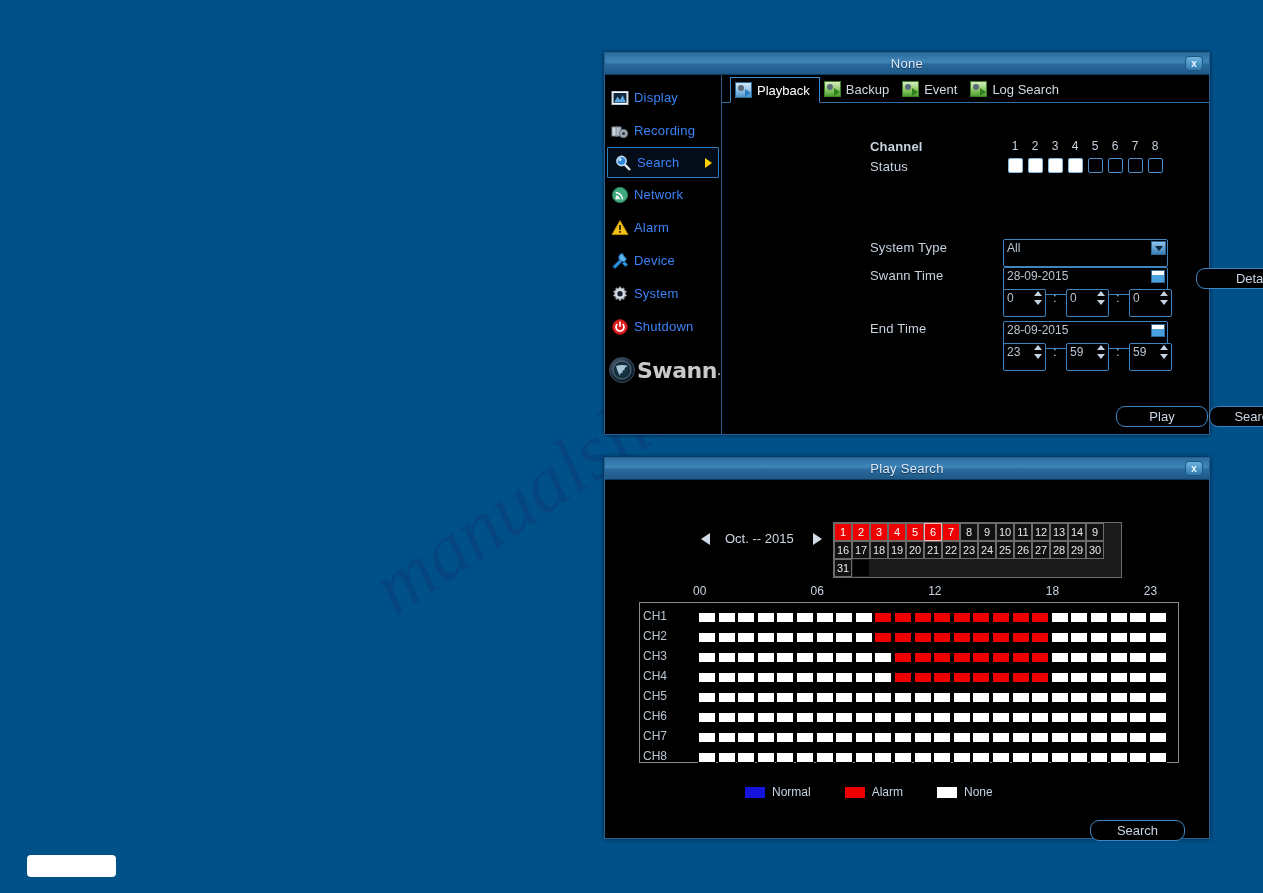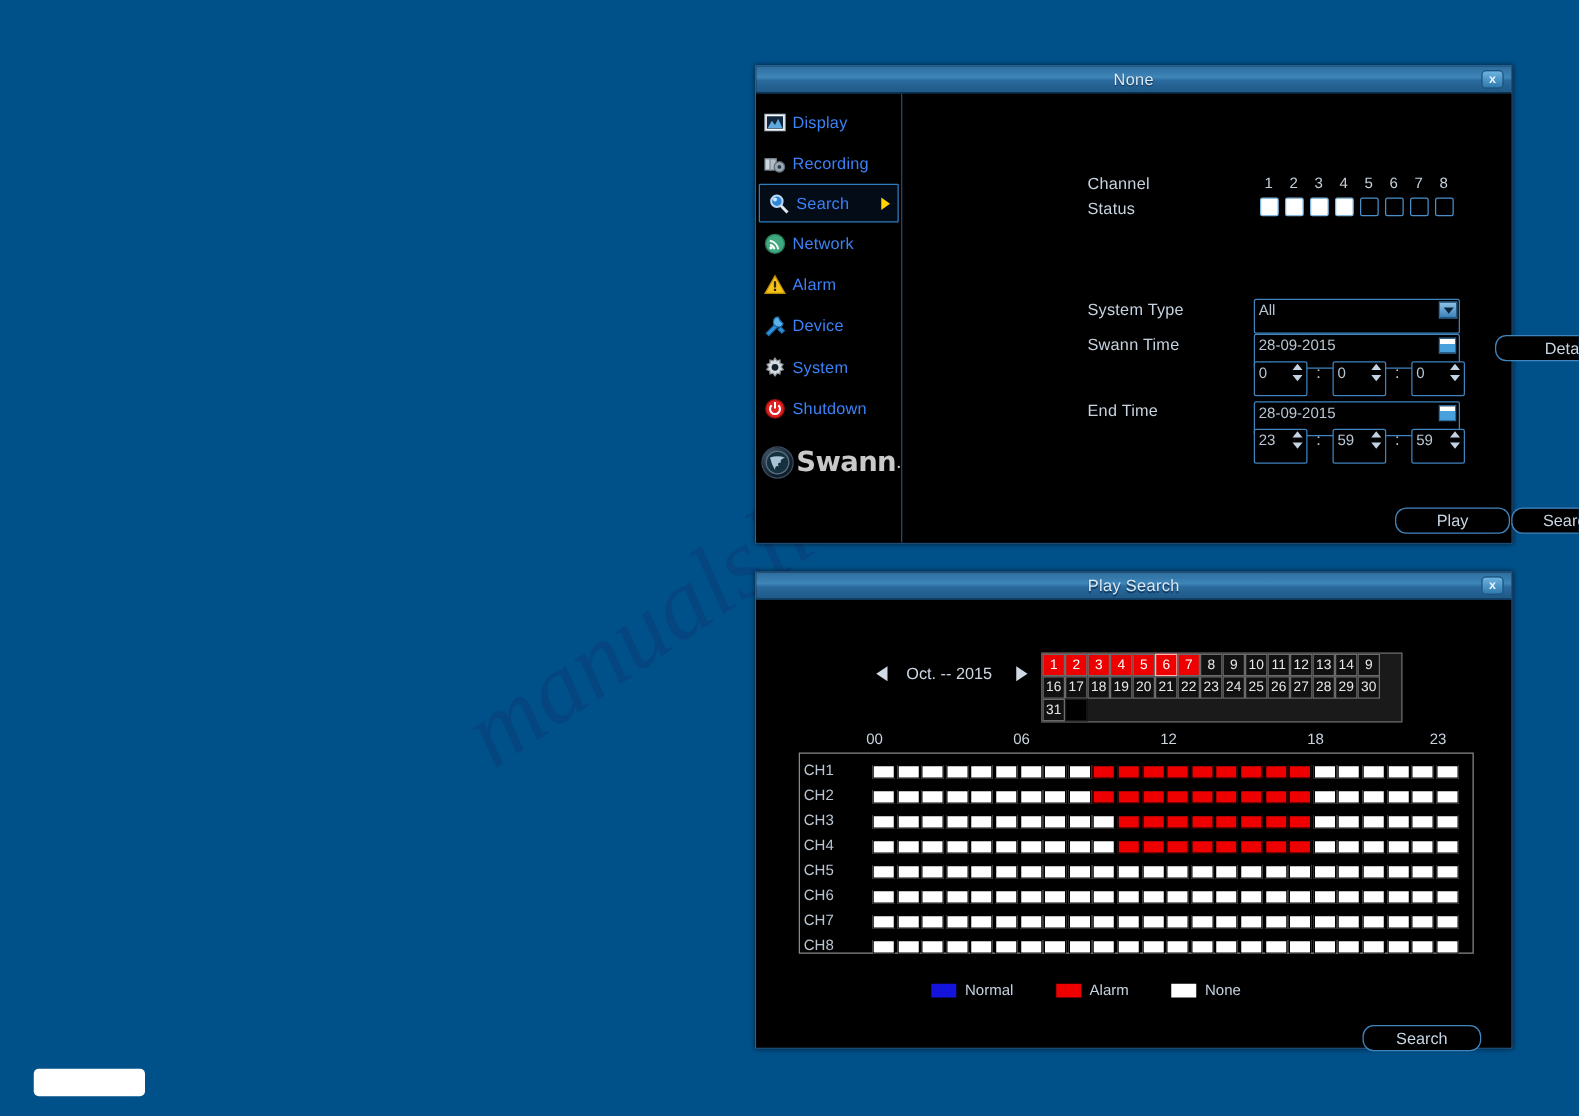--- a/index.html
+++ b/index.html
@@ -444,23 +444,41 @@
               <path d="M4 6 Q10 4 16 6 Q11 8 13 10 Q9 10 11 13 Q8 12 8 16 Q5 11 4 6Z" fill="#a8c4d6"></path>
             </svg>
           </span>
           <span class="swann-text">Swann</span>
           <span class="swann-dot">.</span>
         </div>
       </div>
 
       <div class="content">
 
+        <div class="tabs">
+          <div class="tab active">
+            <span class="tab-icon"></span>
+            <span class="tab-label">Playback</span>
+          </div>
+          <div class="tab">
+            <span class="tab-icon green"></span>
+            <span class="tab-label">Backup</span>
+          </div>
+          <div class="tab">
+            <span class="tab-icon green"></span>
+            <span class="tab-label">Event</span>
+          </div>
+          <div class="tab">
+            <span class="tab-icon green"></span>
+            <span class="tab-label">Log Search</span>
+          </div>
+        </div>
 
         <div class="form-area">
-          <div class="f-label" style="left:148px; top:36px;">Channel</div>
+          <div class="f-label" style="left:148px; top:36px;font-weight:bold;">Channel</div>
           <div class="f-label" style="left:148px; top:56px;">Status</div>
 
           <div id="ch-numbers">
               <div class="chnum" style="left: 286px; top: 36px;">1</div>
               <div class="chnum" style="left: 306px; top: 36px;">2</div>
               <div class="chnum" style="left: 326px; top: 36px;">3</div>
               <div class="chnum" style="left: 346px; top: 36px;">4</div>
               <div class="chnum" style="left: 366px; top: 36px;">5</div>
               <div class="chnum" style="left: 386px; top: 36px;">6</div>
               <div class="chnum" style="left: 406px; top: 36px;">7</div>

